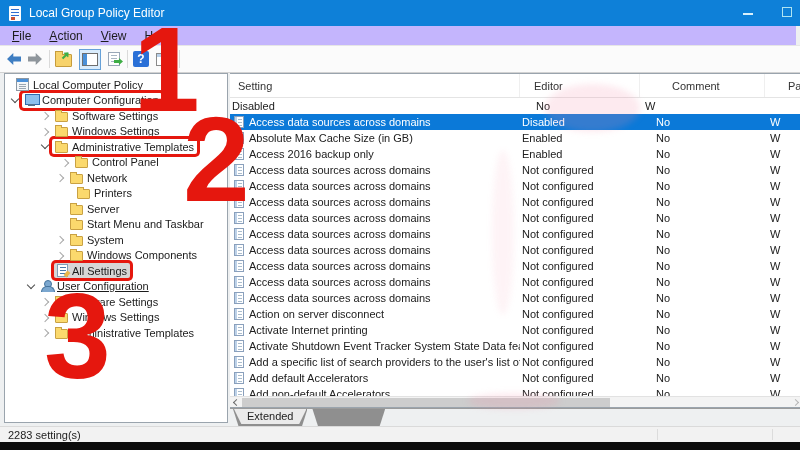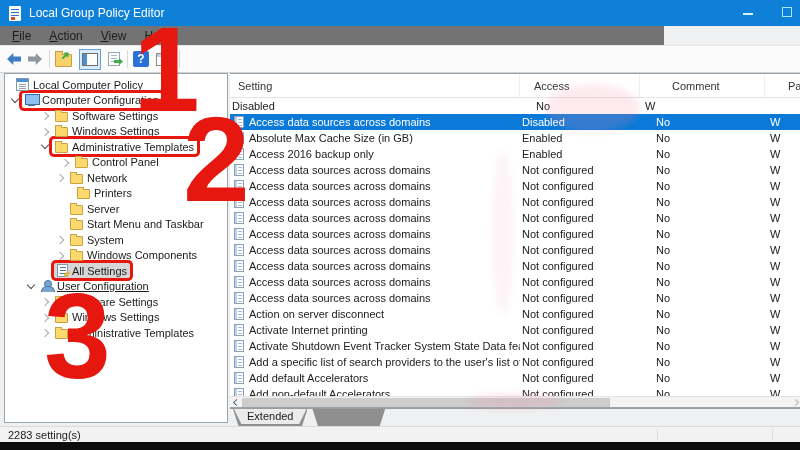--- a/index.html
+++ b/index.html
@@ -13,21 +13,21 @@
   .app-icon { position:relative; width:12px; height:15px; margin:0 8px 0 9px;
     background:#fdfdfd; border-radius:1px; }
   .app-icon::before { content:""; position:absolute; left:2px; top:3px; right:2px; height:7px;
     background:repeating-linear-gradient(#2f6fd0 0 1px, transparent 1px 3px); }
   .app-icon::after { content:""; position:absolute; left:2px; bottom:1px; width:4px; height:3px; background:#c94f30; }
   .title-text { color:#fff; font-size:12px; }
   .ctrl-min { position:absolute; left:743px; top:13px; width:10px; height:2px; background:#d9f0fb; }
   .ctrl-max { position:absolute; left:782px; top:7px; width:10px; height:10px; border:1px solid #aee4f2; }
 
   
-  .menubar { position:absolute; left:0; top:26px; width:664px; height:19px; background:#737373;
+  .menubar { position:absolute; left:0; top:26px; width:796px; height:19px; background:#c4b5fd;
     display:flex; align-items:center; padding-left:3px; }
   .menu-item { font-size:12px; color:#1c1c1c; padding:2px 9px; cursor:default; }
 
   
   .toolbar { position:absolute; left:0; top:45px; width:800px; height:28px; background:#fbfbfb;
     border-top:1px solid #e6e6e6; border-bottom:1px solid #d2d2d2;
     display:flex; align-items:center; padding-left:7px; }
   .tb { margin-right:7px; position:relative; }
   .tb-sep { width:1px; height:18px; background:#dadada; margin:0 5px 0 0; }
   .i-back { width:14px; height:12px; background:#3f7ec2;
@@ -318,21 +318,21 @@
         <span class="node-box">
           <span class="tree-icon icon-folder"></span>
           <span class="tree-label">Administrative Templates</span>
         </span>
       </div>
     </div>
 
   <div id="list">
     <div class="lheader">
       <span class="h-setting">Setting</span>
-      <span class="h-state">Access</span>
+      <span class="h-state">Editor</span>
       <span class="h-comment">Comment</span>
       <span class="h-path">Path</span>
     </div>
     <div id="rows">
 
         <div class="lrow">
           <span class="c-state">Disabled</span>
           <span class="c-comment">No</span>
           <span class="c-path">W</span>
         </div>

